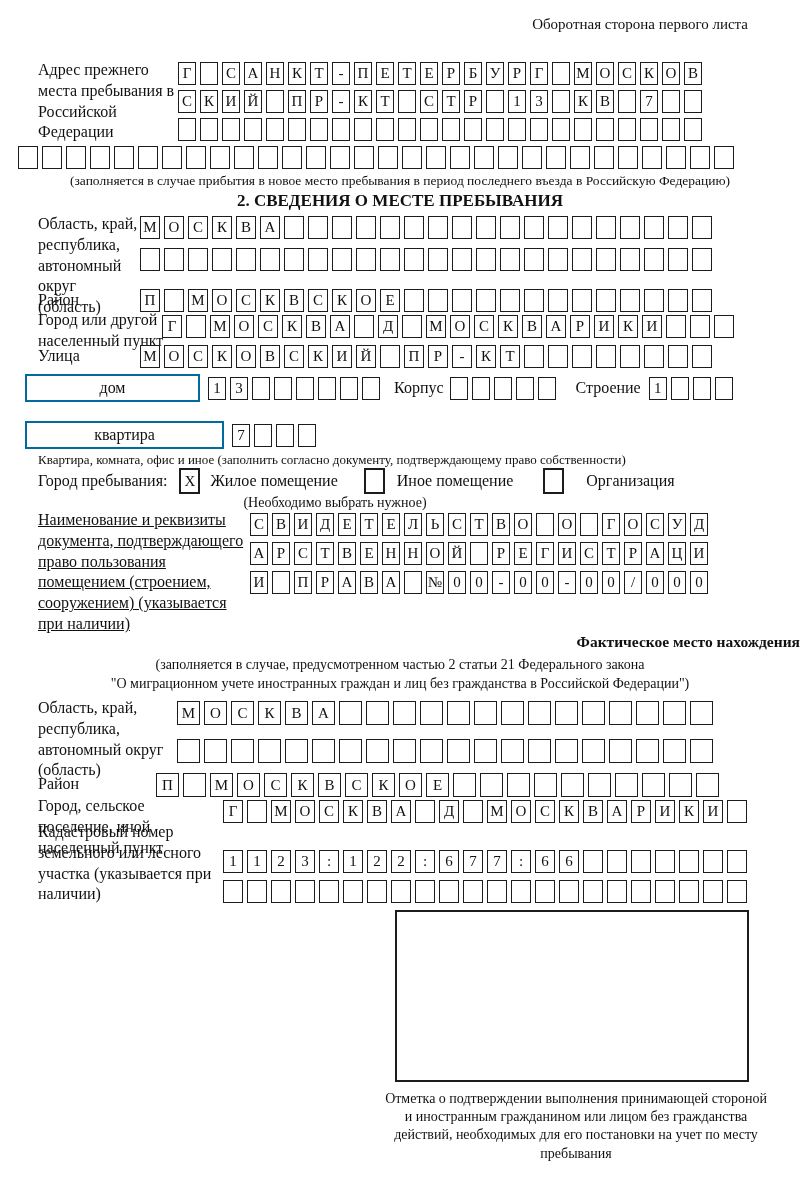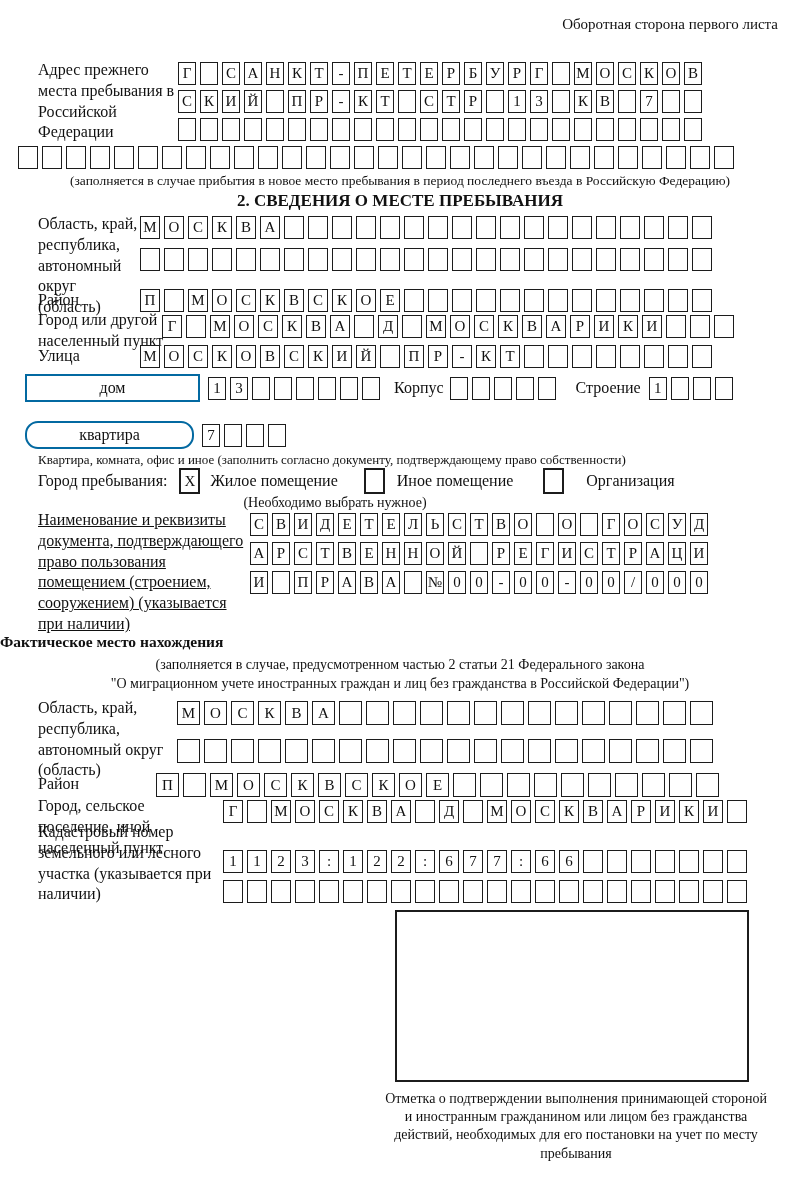--- a/index.html
+++ b/index.html
@@ -6,38 +6,38 @@
   .page{
     position:relative;
     width:800px;height:1180px;
     margin:0 auto;
     background:#ffffff;
     font-family:"Liberation Serif","DejaVu Serif",serif;
     color:#111;
     overflow:hidden;
   }
   .abs{position:absolute;}
-  .note{font-size:15px;text-align:right;padding-left:30px;}
+  .note{font-size:15px;text-align:right;}
   .row-label{font-size:16px;line-height:1.3;}
   .cellrow{display:flex;gap:4px;}
   .cell{
     box-sizing:content-box;
     width:16px;height:21px;
     border:1.8px solid #1c1c1c;
     display:flex;align-items:center;justify-content:center;
     font-size:15px;line-height:1;
     background:#fff;
     flex:0 0 auto;
   }
   .md .cell{width:18px;}
   .lg .cell{width:21px;height:22px;}
   .caption{font-size:13px;line-height:1.25;}
   .caption-c{font-size:13.5px;text-align:center;width:100%;}
   .sec-title{font-size:17px;font-weight:bold;text-align:center;width:100%;}
-  .sub-title{font-size:15.5px;font-weight:bold;text-align:left;width:100%;}
+  .sub-title{font-size:15.5px;font-weight:bold;text-align:right;width:100%;}
   .sub-cap{font-size:14px;text-align:center;width:100%;}
   .inline-box{
     box-sizing:border-box;
     border:2px solid #0369a1;
     height:28px;
     display:flex;align-items:center;justify-content:center;
     font-size:16px;background:#fff;
     flex:0 0 auto;
   }
   .inline-label{font-size:16px;white-space:nowrap;}
@@ -340,21 +340,21 @@
     <div class="inline-label" style="margin:0 8px 0 20px;">Строение</div>
     <div class="cellrow">
         <span class="cell">1</span>
         <span class="cell"></span>
         <span class="cell"></span>
         <span class="cell"></span>
       </div>
   </div>
 
   <div class="abs flexrow" style="left:25px;top:421px;">
-    <div class="inline-box" style="width:169px;border-radius:13px;">квартира</div>
+    <div class="inline-box" style="width:199px;">квартира</div>
     <div class="cellrow" style="margin-left:8px;">
         <span class="cell">7</span>
         <span class="cell"></span>
         <span class="cell"></span>
         <span class="cell"></span>
       </div>
   </div>
   <div class="abs caption" style="left:38px;top:452px;">Квартира, комната, офис и иное (заполнить согласно документу, подтверждающему право собственности)</div>
 
   <div class="abs flexrow" style="left:38px;top:468px;">

